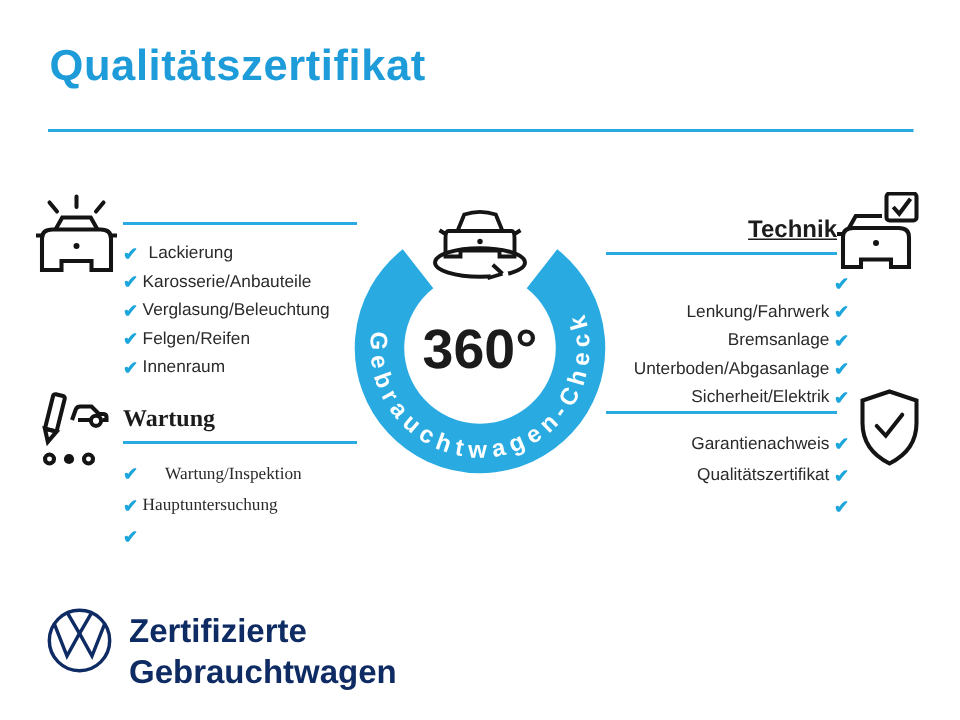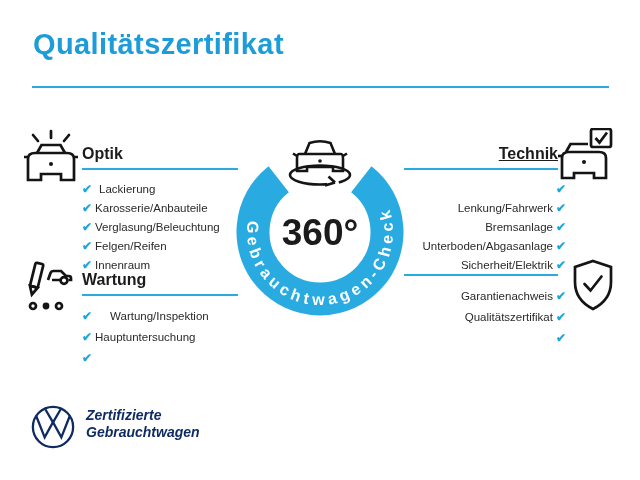--- a/index.html
+++ b/index.html
@@ -23,21 +23,21 @@
   .check{color:var(--check-blue,#1da6dc);font-weight:bold;font-size:12px;line-height:1;}
   .sec-l li .check{margin-right:3px;}
   #sec-optik li:first-child .check{margin-right:7px;}
   #sec-wartung li:first-child .check{margin-right:18px;}
   .sec-r{text-align:right;width:162px;}
   .sec-r h2{margin-right:8px;text-decoration:underline;}
   .sec-r .rule{margin-right:8px;}
   .sec-r li{justify-content:flex-end;}
   .sec-r li .check{margin-left:3px;}
   #sec-optik{left:82px;top:144px;}
-  #sec-wartung{left:82px;top:270px;}
+  #sec-wartung{left:82px;top:270px;font-family:Liberation Serif, serif;}
   #sec-technik{right:74px;top:144px;}
   #sec-garantie{right:74px;top:270px;}
   
   .lineicon{position:absolute;}
   .lineicon path,.lineicon circle,.lineicon rect,.lineicon ellipse,.lineicon line{
     fill:none;stroke:var(--icon-ink,#141414);stroke-width:2.7;stroke-miterlimit:4;
   }
   .lineicon .dotfill{fill:var(--icon-ink,#141414);stroke:none;}
   .lineicon .whitefill{fill:#ffffff;}
   #icon-optik{left:24px;top:126px;}
@@ -49,22 +49,22 @@
   .ring-arc{fill:none;stroke:var(--ring-blue,#29abe2);stroke-width:33;}
   .ring-text{fill:#ffffff;font-family:"Liberation Sans",sans-serif;font-weight:bold;font-size:16px;letter-spacing:4.2px;}
   .deg-text{fill:#1b1b1b;font-family:"Liberation Sans",sans-serif;font-weight:bold;font-size:37px;text-anchor:middle;}
   #badge .car path,#badge .car circle,#badge .car ellipse{fill:none;stroke:#151515;stroke-width:2.6;}
   #badge .car .dotfill{fill:#151515;stroke:none;}
   #badge .car .gapfill{fill:#ffffff;stroke:none;}
   
   #brand-logo{position:absolute;left:30px;top:404px;}
   #brand-logo path,#brand-logo circle{fill:none;stroke:var(--navy,#0f2b63);stroke-width:2.4;}
   #footer-text{
-    position:absolute;left:86px;top:407px;font-size:14px;font-weight:bold;
-    color:var(--navy,#0f2b63);line-height:1.24;font-style:italic;
+    position:absolute;left:86px;top:407px;font-size:22px;font-weight:bold;
+    color:var(--navy,#0f2b63);line-height:1.24;
   }
 </style>
 </head>
 <body>
 
 <div id="page-title">Qualitätszertifikat</div>
 <div id="header-rule"></div>
 
 <svg id="icon-optik" class="lineicon" width="54" height="58" viewBox="0 0 54 58">
   <path d="M9,9 L14,15 M27,5 V12 M45,9 L40,15" stroke-linecap="round"></path>
@@ -94,21 +94,20 @@
   <rect class="whitefill" x="33" y="1" width="20" height="18" rx="2"></rect>
   <path d="M37.5,10 L41.5,14.5 L49,4.5" stroke-width="3"></path>
 </svg>
 
 <svg id="icon-garantie" class="lineicon" width="46" height="54" viewBox="0 0 46 54">
   <path d="M23,3 L41,9 V24 Q41,42 23,51 Q5,42 5,24 V9 Z" stroke-width="3"></path>
   <path d="M14.5,26 L20.5,32.5 L31.5,18.5" stroke-width="3.6" stroke-linecap="round"></path>
 </svg>
 
 <div id="sec-optik" class="sec sec-l">
-  <h2>Optik</h2>
   <div class="rule"></div>
   <ul>
     <li>
         <span class="check">✔</span>
         <span>Lackierung</span>
       </li>
     <li>
         <span class="check">✔</span>
         <span>Karosserie/Anbauteile</span>
       </li>

